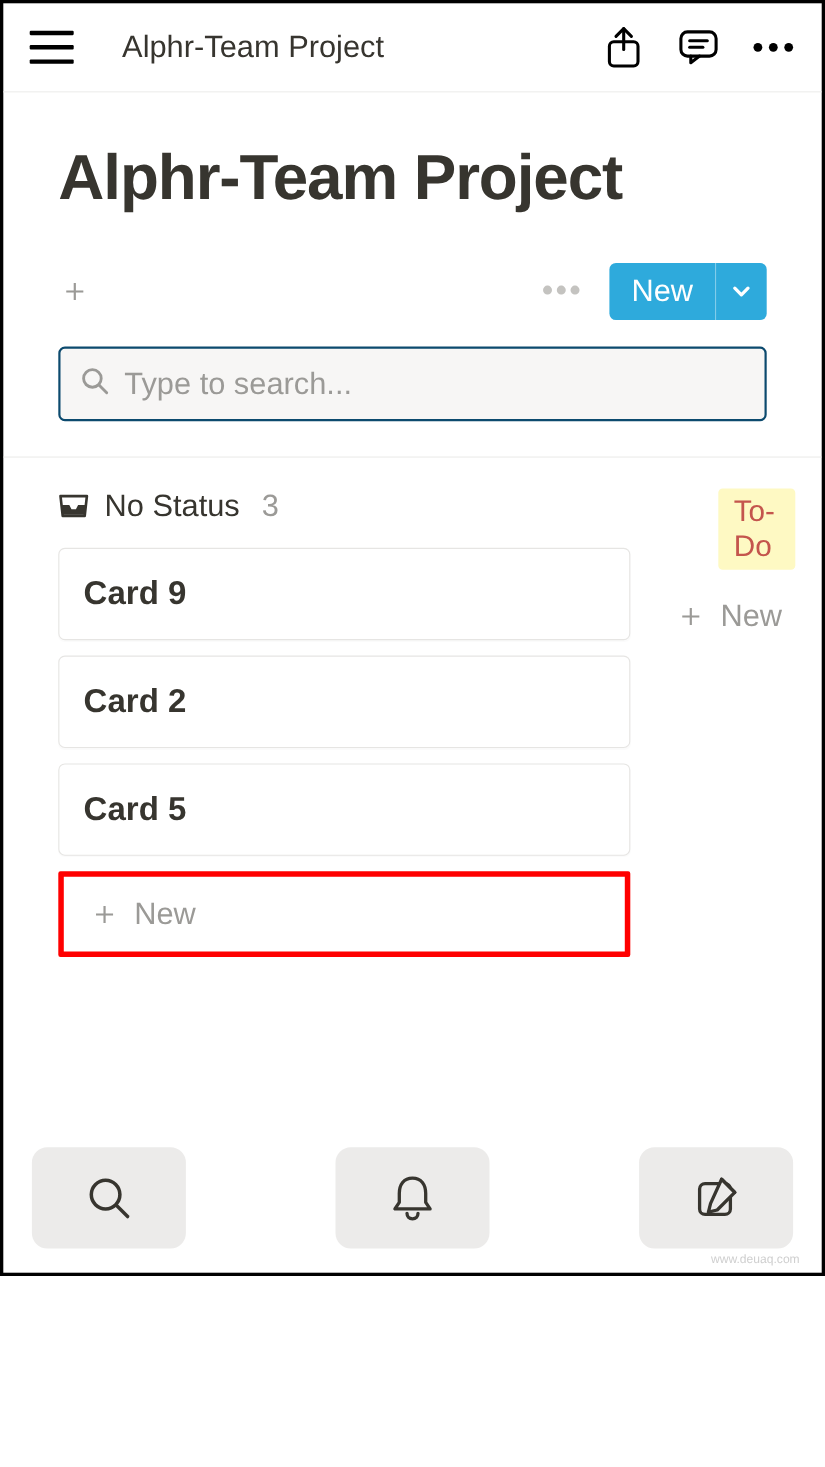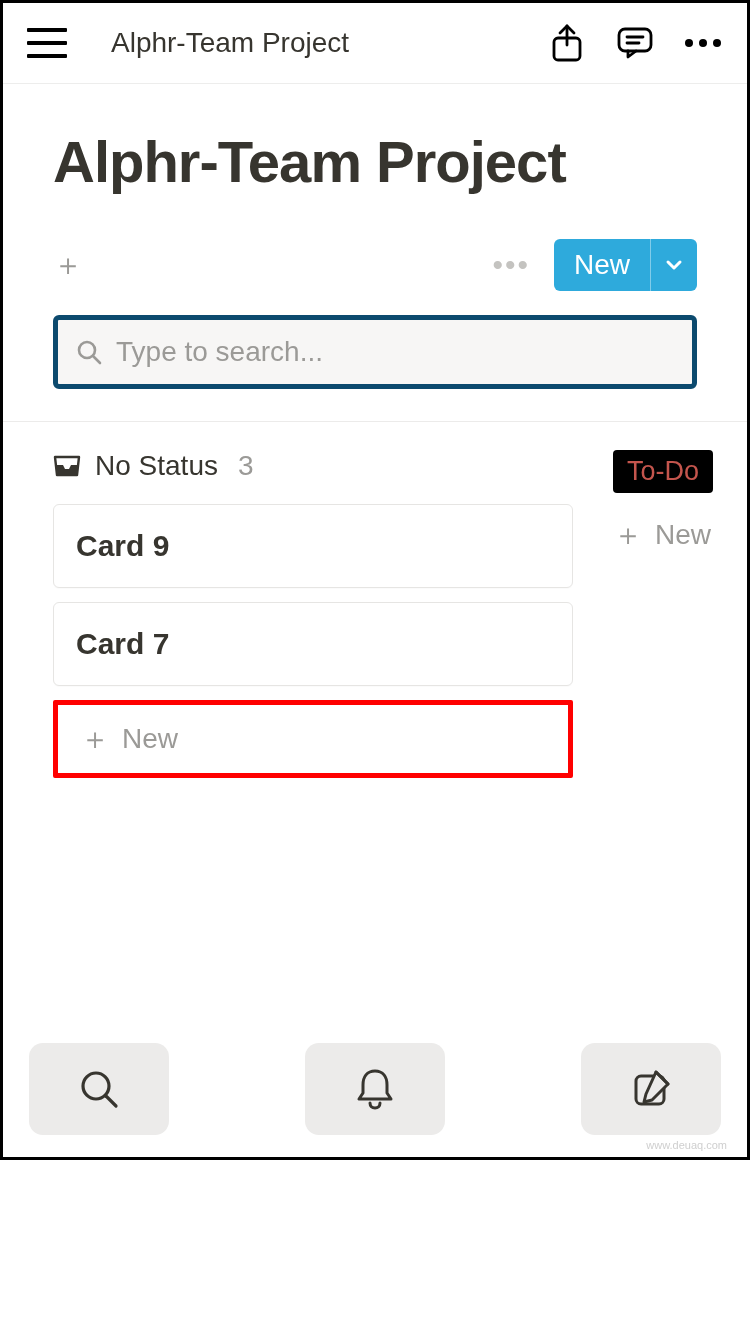--- a/index.html
+++ b/index.html
@@ -15,31 +15,31 @@
   
   .content { flex:1; overflow:hidden; padding: 44px 50px 0 50px; }
   .page-title { font-size: 58px; font-weight: 800; letter-spacing: -1px; color:#37352f; margin-bottom: 44px; }
   .view-row { display:flex; align-items:center; gap: 14px; margin-bottom: 24px; }
   .add-view { display:flex; align-items:center; gap:12px; color:#9b9a97; font-size:28px; cursor:pointer; flex:1;}
   .plus { font-size:30px; line-height:1; color:#9b9a97; font-weight:300;}
   .dots-horiz { color:#c4c3c0; font-size:30px; letter-spacing:2px; cursor:pointer; padding:0 10px;}
   .new-btn { display:flex; align-items:stretch; background:#2eaadc; border-radius:6px; overflow:hidden; color:#fff; font-size:28px; font-weight:500; cursor:pointer; }
   .new-btn .lbl { padding: 10px 20px; display:flex; align-items:center; }
   .new-btn .chev { border-left:1px solid rgba(255,255,255,0.4); padding: 10px 14px; display:flex; align-items:center; }
-  .search-box { background:#f7f6f5; border:5px solid #0c4a6e; border-radius:6px; padding: 16px 18px; display:flex; align-items:center; gap:14px; color:#9b9a97; font-size:28px; margin-bottom: 32px;}
+  .search-box { background:#f7f6f5; border:2px solid #0c4a6e; border-radius:6px; padding: 16px 18px; display:flex; align-items:flex-start; gap:14px; color:#9b9a97; font-size:28px; margin-bottom: 32px;}
   .divider { height:1px; background:#ecebea; margin: 0 -50px 28px -50px; }
   
   .board { display:flex; gap: 40px; align-items:flex-start; }
   .col { display:flex; flex-direction:column; }
   .col-main { flex: 0 0 520px; max-width:520px; }
   .col-header { display:flex; align-items:center; gap:14px; font-size:28px; margin-bottom: 22px; }
   .inbox-icon { width:28px; height:22px; }
   .col-name { font-weight:500; }
   .col-count { color:#9b9a97; margin-left: 6px;}
-  .tag-todo { background:#000000; color:#c4554d; font-size:27px; padding: 6px 14px; border-radius:4px; font-weight:500;}
+  .tag-todo { background:#fef9c3; color:#c4554d; font-size:27px; padding: 6px 14px; border-radius:4px; font-weight:500;margin-left:40px;}
   .card { border:1px solid #e6e5e3; border-radius:6px; padding: 24px 22px; font-size:30px; font-weight:600; margin-bottom: 14px; box-shadow: 0 1px 1px rgba(0,0,0,0.02); cursor:pointer; background:#fff;}
   .new-card-row { display:flex; align-items:center; gap:12px; color:#9b9a97; font-size:28px; padding: 18px 22px; cursor:pointer; }
   .highlight-red { border: 5px solid #ff0000; border-radius:2px; }
   .col-side { flex: 0 0 110px; }
   .col-side .new-card-row { padding:4px 0 0 0; font-size:28px;}
   
   .bottombar { display:flex; justify-content:space-between; padding: 18px 26px 22px 26px; }
   .bottom-btn { width:140px; height:92px; background:#ecebea; border-radius:14px; display:flex; align-items:center; justify-content:center; cursor:pointer; }
   .watermark { position:absolute; bottom:6px; right:20px; font-size:11px; color:#cfcfcf; }
 </style>
@@ -114,21 +114,22 @@
       <div class="col col-main">
         <div class="col-header">
           <svg class="inbox-icon" viewBox="0 0 28 22" fill="#37352f">
             <path d="M2 2 L26 2 L24 20 L4 20 Z" fill="none" stroke="#37352f" stroke-width="2.4" stroke-linejoin="round"></path>
             <path d="M3 10 L10 10 L12 14 L16 14 L18 10 L25 10 L23.5 19 L4.5 19 Z" fill="#37352f"></path>
           </svg>
           <span class="col-name">No Status</span>
           <span class="col-count">3</span>
         </div>
         <div class="card"><span>Card 9</span></div>
-        <div class="card"><span>Card 7</span></div>
+        <div class="card"><span>Card 2</span></div>
+        <div class="card"><span>Card 5</span></div>
         <div class="new-card-row highlight-red">
           <span class="plus">＋</span>
           <span>New</span>
         </div>
       </div>
 
       <div class="col col-side">
         <div class="col-header">
           <span class="tag-todo">To-Do</span>
         </div>

